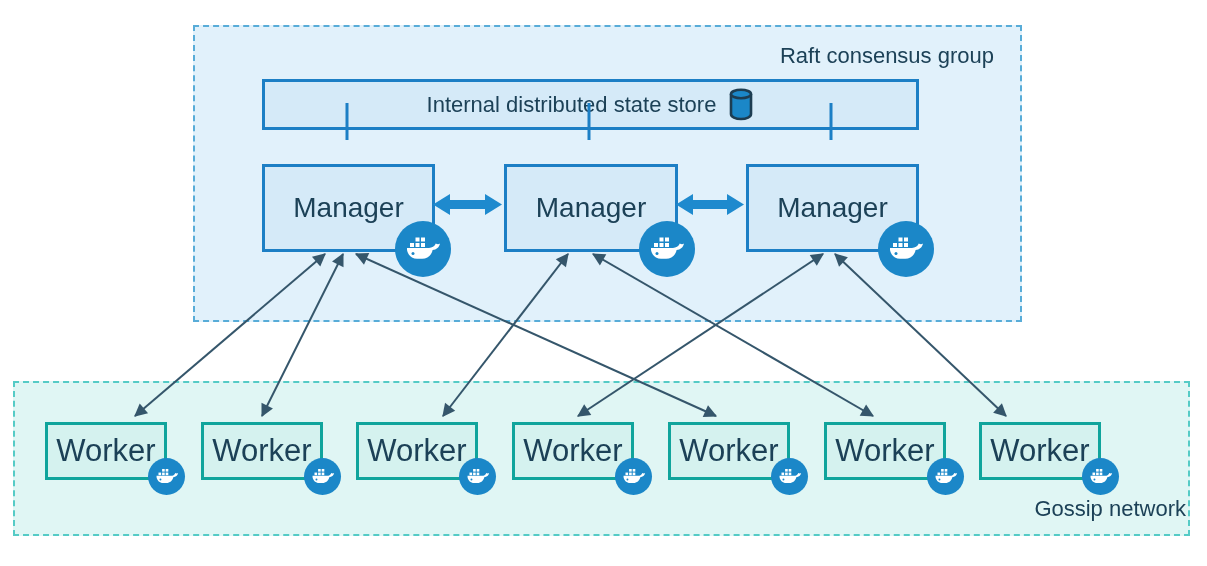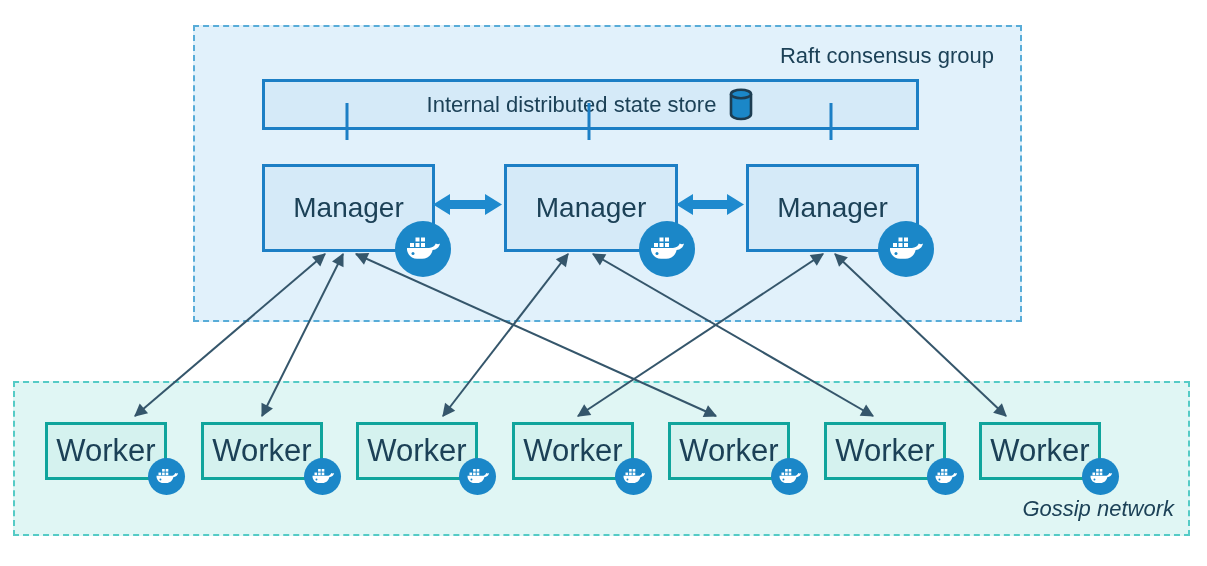--- a/index.html
+++ b/index.html
@@ -22,21 +22,21 @@
     background:#e1f1fb;border:2px dashed #58acd8;box-sizing:border-box;
   }
   .gossip-group{
     position:absolute;left:13px;top:381px;width:1177px;height:155px;
     background:#e0f6f4;border:2px dashed #55cbc6;box-sizing:border-box;
   }
   .group-label{
     position:absolute;font-size:22px;color:#1c4157;white-space:nowrap;
   }
   .raft-label{top:16px;right:26px;}
-  .gossip-label{bottom:12px;right:14px;font-style:italic;}
+  .gossip-label{bottom:12px;right:2px;}
   
   .node{
     position:absolute;box-sizing:border-box;
     display:flex;align-items:center;justify-content:center;
     white-space:nowrap;
   }
   .state-store{
     left:67px;top:52px;width:657px;height:51px;
     background:#d5eaf8;border:3px solid #1c7fc5;
     font-size:22px;gap:12px;

